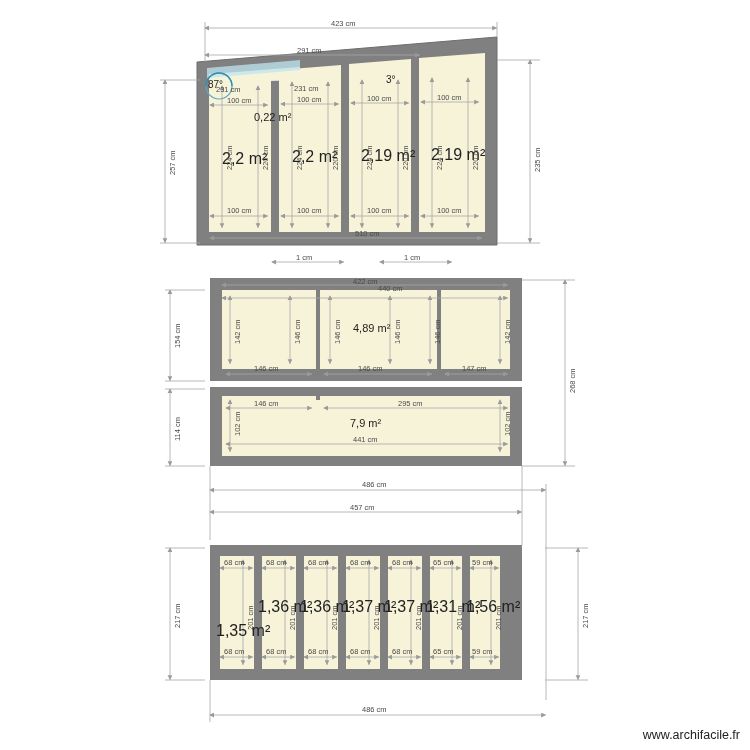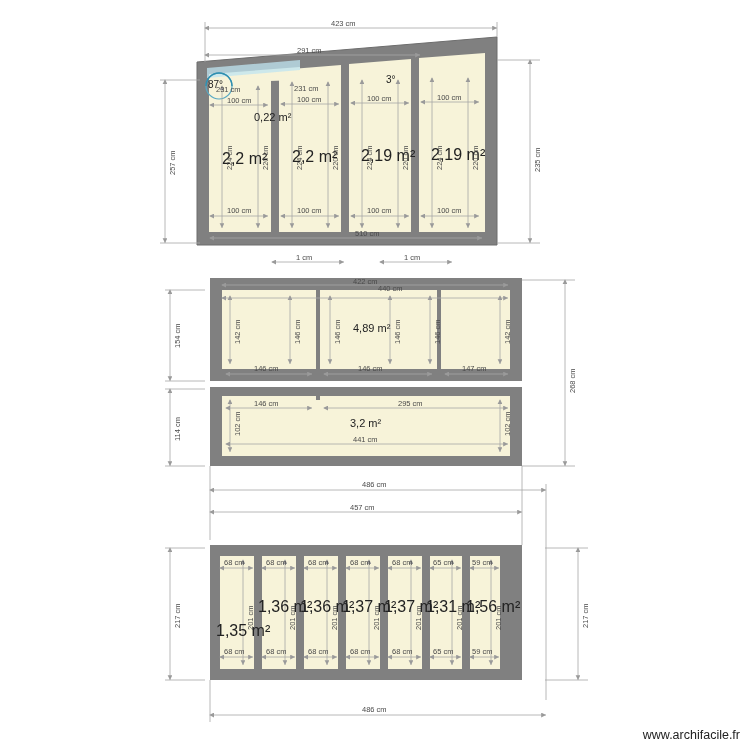--- a/index.html
+++ b/index.html
@@ -211,21 +211,21 @@
 <div class="lbl dim" style="left:437px;top:206px;">100 cm</div>
 <div class="lbl dim" style="left:355px;top:229px;">510 cm</div>
 <div class="lbl dim rot90" style="left:168px;top:175px;">257 cm</div>
 <div class="lbl dim rot90" style="left:533px;top:172px;">235 cm</div>
 <div class="lbl dim" style="left:296px;top:253px;">1 cm</div>
 <div class="lbl dim" style="left:404px;top:253px;">1 cm</div>
 
 <div class="lbl dim" style="left:353px;top:277px;">422 cm</div>
 <div class="lbl dim" style="left:353px;top:284px;margin-left:25px;">440 cm</div>
 <div class="lbl area" style="left:353px;top:322px;">4,89 m²</div>
-<div class="lbl area" style="left:350px;top:417px;">3,2 m²</div>
+<div class="lbl area" style="left:350px;top:417px;">7,9 m²</div>
 
 <div class="lbl dim rot90" style="left:233px;top:344px;">142 cm</div>
 <div class="lbl dim rot90" style="left:293px;top:344px;">146 cm</div>
 <div class="lbl dim rot90" style="left:333px;top:344px;">146 cm</div>
 <div class="lbl dim rot90" style="left:393px;top:344px;">146 cm</div>
 <div class="lbl dim rot90" style="left:433px;top:344px;">146 cm</div>
 <div class="lbl dim rot90" style="left:503px;top:344px;">142 cm</div>
 
 <div class="lbl dim" style="left:254px;top:364px;">146 cm</div>
 <div class="lbl dim" style="left:358px;top:364px;">146 cm</div>

